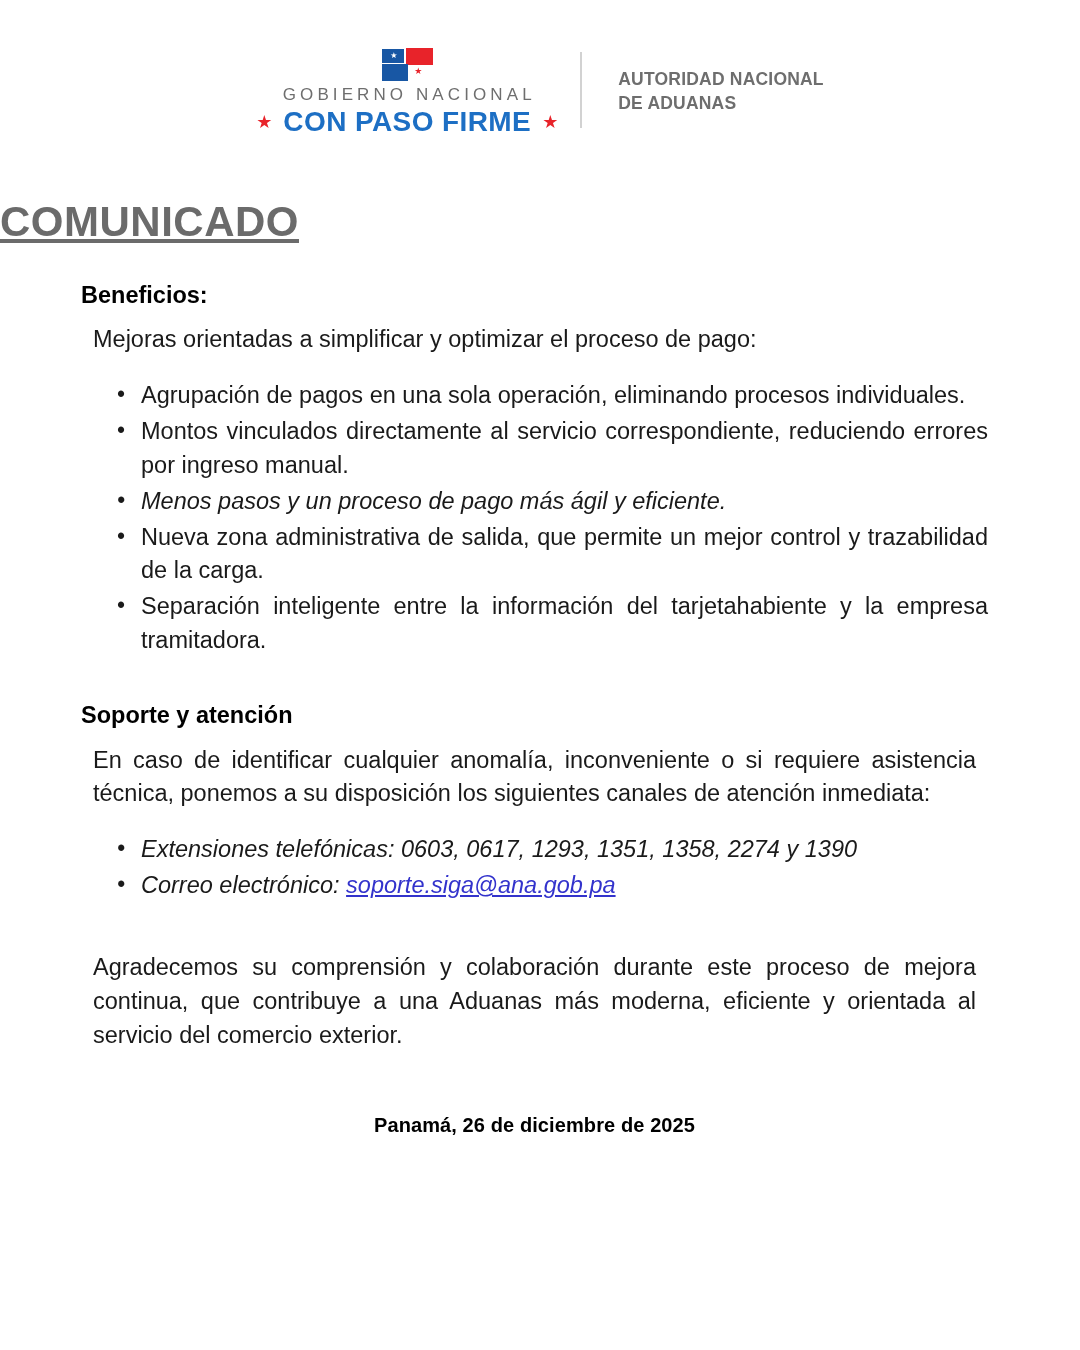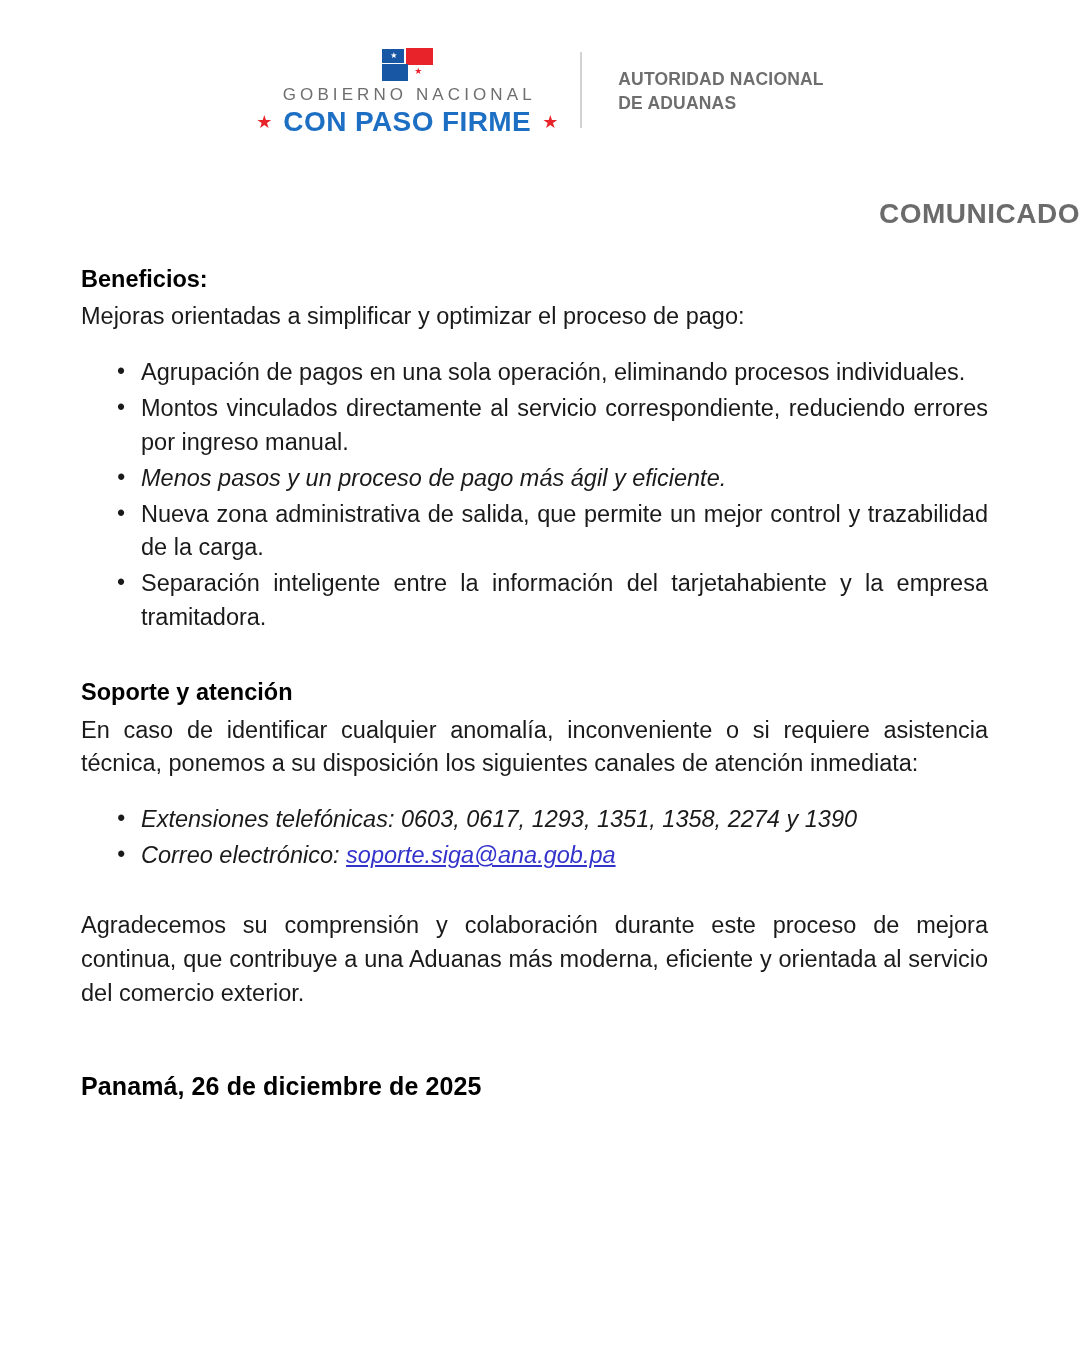--- a/index.html
+++ b/index.html
@@ -113,47 +113,48 @@
     padding-left: 36px;
     color: #6e6e6e;
     font-size: 17.5px;
     font-weight: 700;
     line-height: 1.35;
     letter-spacing: 0.2px;
   }
 
   
   .doc-title {
-    text-align: right;
-    font-size: 28px;
+    text-align: left;
+    font-size: 42px;
     font-weight: 700;
     color: #6b6b6b;
     letter-spacing: 0.5px;
     margin-top: 62px;
     margin-bottom: 0;
+    text-decoration: underline;
   }
 
   
   .content {
     padding: 0 92px 0 81px;
     margin-top: 34px;
   }
   .sec-heading {
     font-size: 23.5px;
     font-weight: 700;
     color: #000000;
     line-height: 1.35;
     margin: 0 0 5px 0;
   }
   .para {
     font-size: 23.5px;
     font-weight: 400;
     color: #1a1a1a;
     line-height: 1.44;
-    margin: 0;
+    margin: 12px;
     text-align: justify;
     text-justify: inter-word;
   }
   .para.no-justify {
     text-align: left;
   }
   ul.bullets {
     list-style: none;
     margin: 22px 0 0 0;
     padding: 0 0 0 34px;
@@ -182,22 +183,22 @@
   }
   .gap-lg { height: 40px; }
   .gap-md { height: 34px; }
 
   a.mail-link {
     color: #3333cc;
     text-decoration: underline;
   }
 
   .signoff {
-    text-align: left;
-    font-size: 25px;
+    text-align: center;
+    font-size: 20px;
     font-weight: 700;
     color: #000000;
     margin-top: 62px;
     letter-spacing: 0.1px;
   }
 </style>
 </head>
 <body>
 
 <div class="header">

